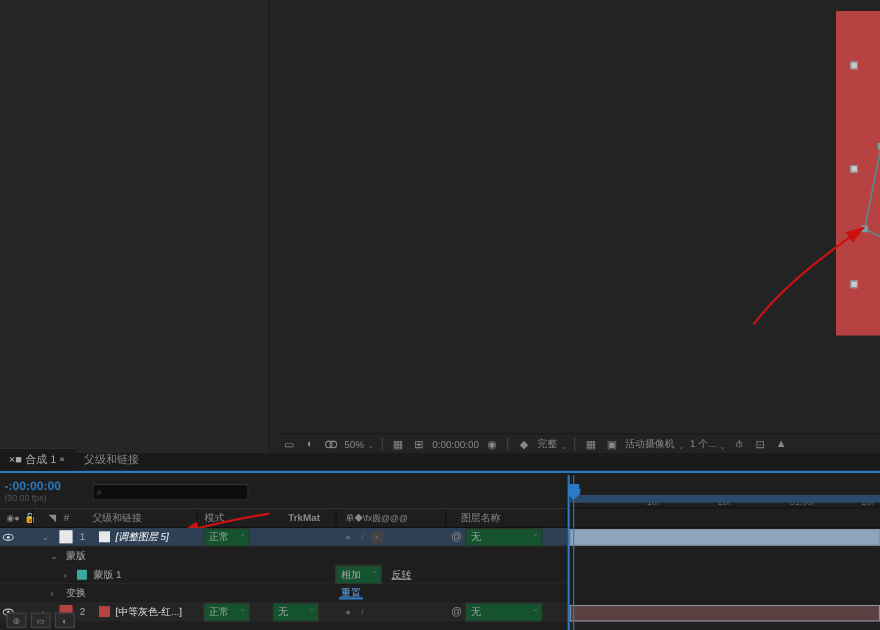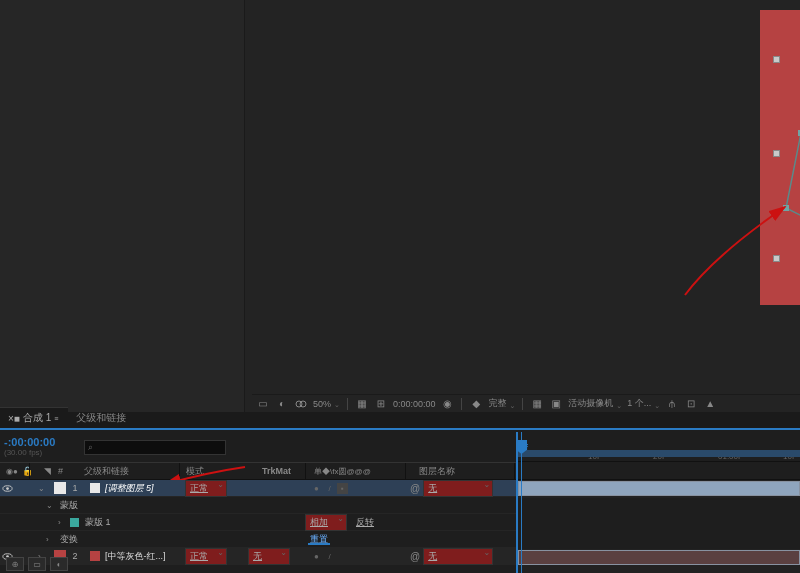--- a/index.html
+++ b/index.html
@@ -48,21 +48,21 @@
     .layer-row.alt { background: #252525; }
     
     .eye-col { width: 14px; display: flex; justify-content: center; }
     .lock-col { width: 12px; }
     .color-swatch { width: 12px; height: 12px; margin: 0 2px; }
     .layer-num { width: 14px; text-align: center; font-size: 9px; color: #aaa; }
     .twirl { width: 10px; font-size: 8px; color: #888; cursor: pointer; }
     .layer-name { font-size: 9px; color: #ddd; padding: 0 3px; }
     .layer-name.selected { color: #fff; font-style: italic; }
     
-    .dropdown { background: #7f1d1d; border: 1px solid #333; padding: 1px 12px 1px 4px; font-size: 9px; color: #aaa; position: relative; min-width: 42px; display: inline-block; text-decoration: underline; }
+    .dropdown { background: #14532d; border: 1px solid #333; padding: 1px 12px 1px 4px; font-size: 9px; color: #aaa; position: relative; min-width: 42px; display: inline-block; }
     .dropdown::after { content: '⌄'; position: absolute; right: 2px; top: -1px; font-size: 8px; color: #666; }
     
     .switch-icon { width: 11px; height: 11px; display: inline-flex; align-items: center; justify-content: center; font-size: 8px; color: #666; margin: 0 1px; }
     
     .eye-svg { width: 11px; height: 11px; }
     
     .tl-tracks-area { position: absolute; left: 516px; top: 0; right: 0; bottom: 0; background: #222; border-left: 2px solid #2a7bc4; }
     .ruler { height: 30px; position: relative; background: #1e1e1e; border-bottom: 1px solid #111; }
     .ruler-tick { position: absolute; bottom: 0; font-size: 8px; color: #666; }
     .cti { position: absolute; top: 0; bottom: 0; width: 1px; background: #2a7bc4; }

